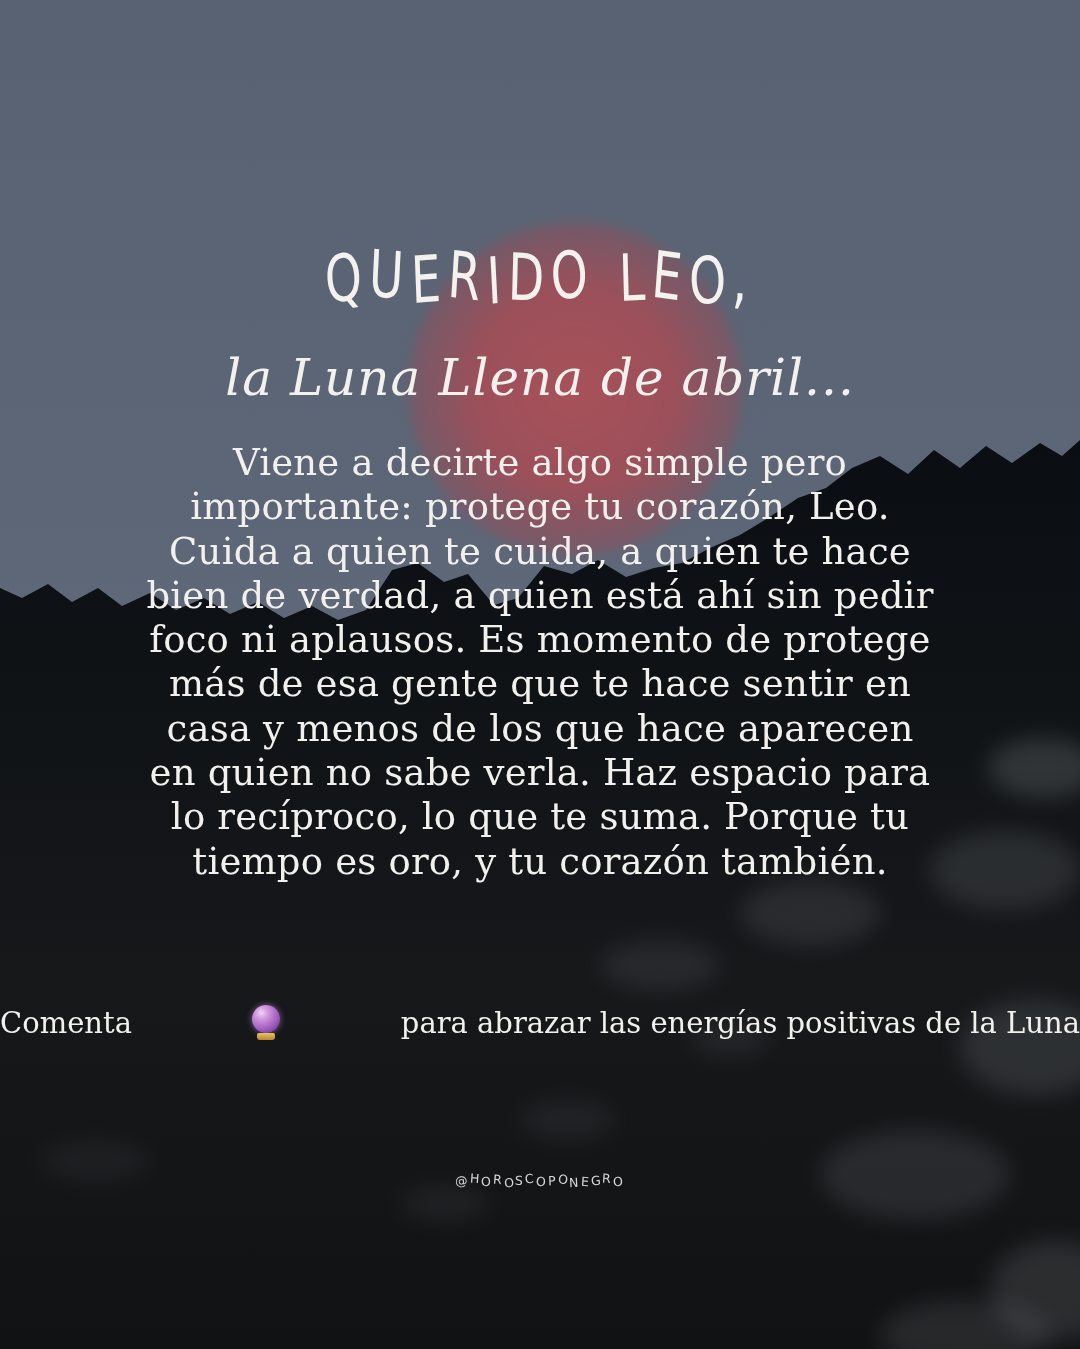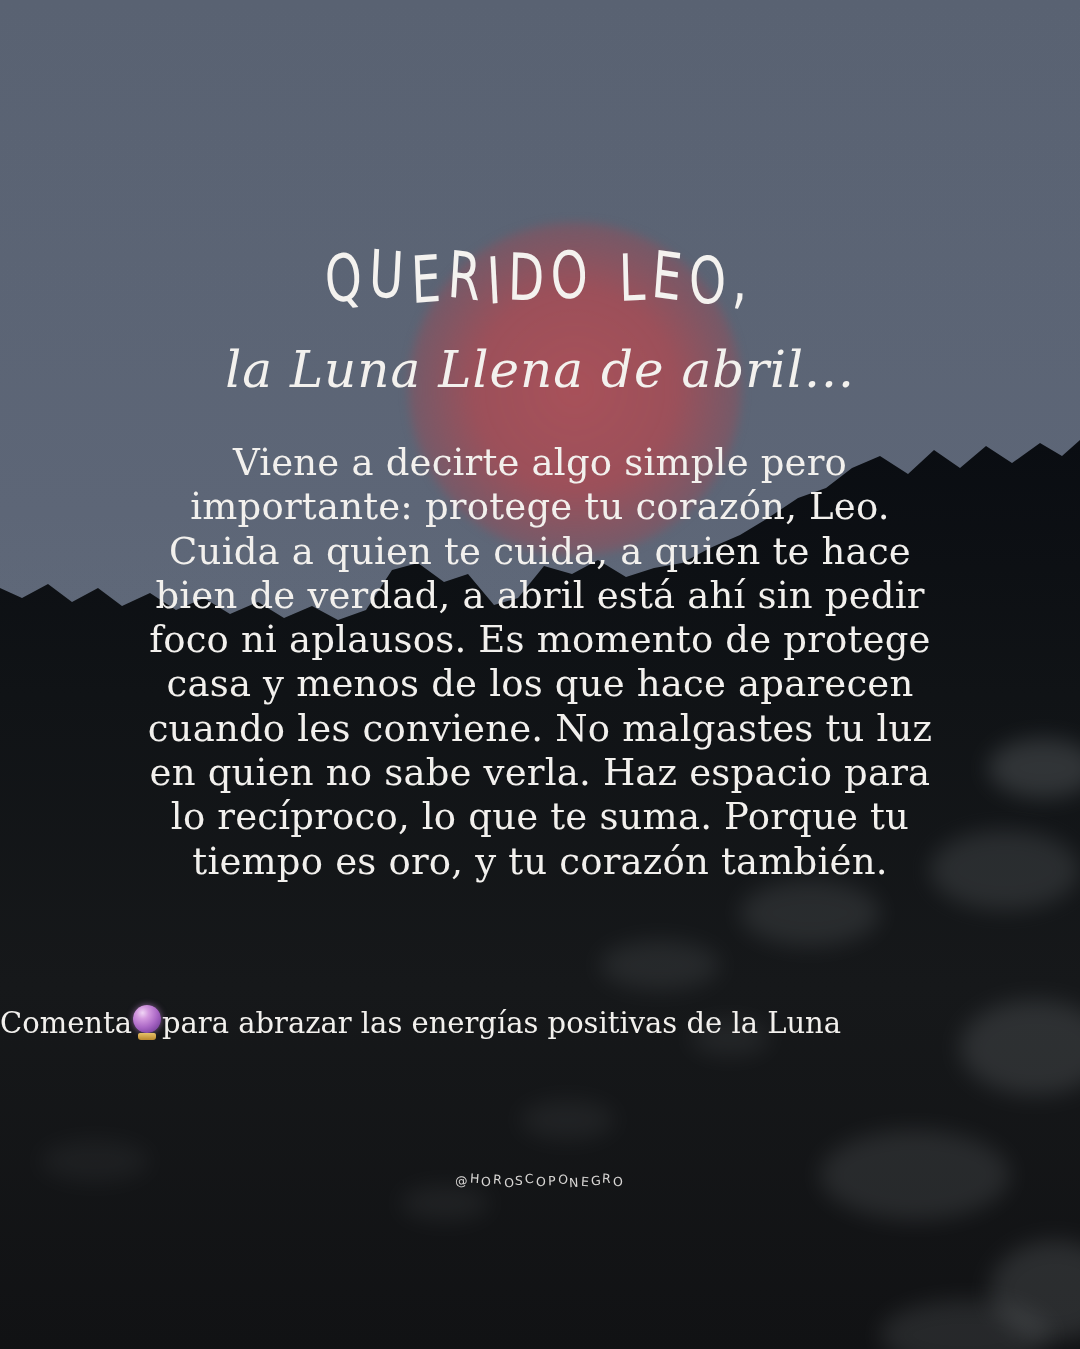--- a/index.html
+++ b/index.html
@@ -50,32 +50,32 @@
   
   .overlay{position:absolute;inset:0;color:#f2f0ed;text-align:center;}
   .title{
     position:absolute;left:0;right:0;top:250px;margin:0;
     font-family:"DejaVu Sans","Liberation Sans",sans-serif;
     font-weight:400;font-size:47px;letter-spacing:7px;
     transform:scaleY(1.38);transform-origin:50% 50%;
     white-space:pre;color:#f4f2ef;
   }
   .subtitle{
-    position:absolute;left:0;right:0;top:332px;margin:8px;
+    position:absolute;left:0;right:0;top:332px;margin:16px;
     font-style:italic;font-weight:400;font-size:50px;line-height:60px;
     letter-spacing:1px;color:#f3f1ee;
   }
   .bodytext{
     position:absolute;left:60px;right:60px;top:441px;
     font-size:37px;line-height:44.3px;letter-spacing:.2px;
   }
   .cta{
     position:absolute;left:0;right:0;top:1002px;
     font-size:29px;line-height:42px;
-    display:flex;justify-content:flex-start;align-items:center;
+    display:flex;justify-content:space-between;align-items:center;
   }
   .crystal-ball{
     position:relative;display:inline-block;width:30px;height:36px;
     flex:0 0 auto;
   }
   .cb-sphere{
     position:absolute;left:1px;top:0;width:28px;height:28px;border-radius:50%;
     background:radial-gradient(circle at 34% 28%,#f0d5f5 0%,#d49ae0 22%,#a865c4 55%,#6f3c96 88%);
     box-shadow:0 0 6px rgba(200,140,220,.6);
   }
@@ -133,24 +133,24 @@
   <div class="overlay">
 
     <h1 class="title"><span style="display: inline-block; transform: rotate(-6deg) translateY(0px);">Q</span><span style="display: inline-block; transform: rotate(4deg) translateY(-2px);">U</span><span style="display: inline-block; transform: rotate(-3deg) translateY(1px);">E</span><span style="display: inline-block; transform: rotate(5deg) translateY(-1px);">R</span><span style="display: inline-block; transform: rotate(-4deg) translateY(2px);">I</span><span style="display: inline-block; transform: rotate(2deg) translateY(0px);">D</span><span style="display: inline-block; transform: rotate(-5deg) translateY(-2px);">O</span><span style="display: inline-block; transform: rotate(3deg) translateY(1px); width: 0.5em;"> </span><span style="display: inline-block; transform: rotate(-2deg) translateY(0px);">L</span><span style="display: inline-block; transform: rotate(6deg) translateY(-1px);">E</span><span style="display: inline-block; transform: rotate(-3deg) translateY(2px);">O</span><span style="display: inline-block; transform: rotate(4deg) translateY(1px);">,</span></h1>
 
     <h2 class="subtitle">la Luna Llena de abril...</h2>
 
     <div class="bodytext">
       <div>Viene a decirte algo simple pero</div>
       <div>importante: protege tu corazón, Leo.</div>
       <div>Cuida a quien te cuida, a quien te hace</div>
-      <div>bien de verdad, a abril está ahí sin pedir</div>
+      <div>bien de verdad, a quien está ahí sin pedir</div>
       <div>foco ni aplausos. Es momento de protege</div>
+      <div>más de esa gente que te hace sentir en</div>
       <div>casa y menos de los que hace aparecen</div>
-      <div>cuando les conviene. No malgastes tu luz</div>
       <div>en quien no sabe verla. Haz espacio para</div>
       <div>lo recíproco, lo que te suma. Porque tu</div>
       <div>tiempo es oro, y tu corazón también.</div>
     </div>
 
     <div class="cta">
       <span>Comenta</span>
       <span class="crystal-ball">
         <span class="cb-sphere"></span>
         <span class="cb-base"></span>

